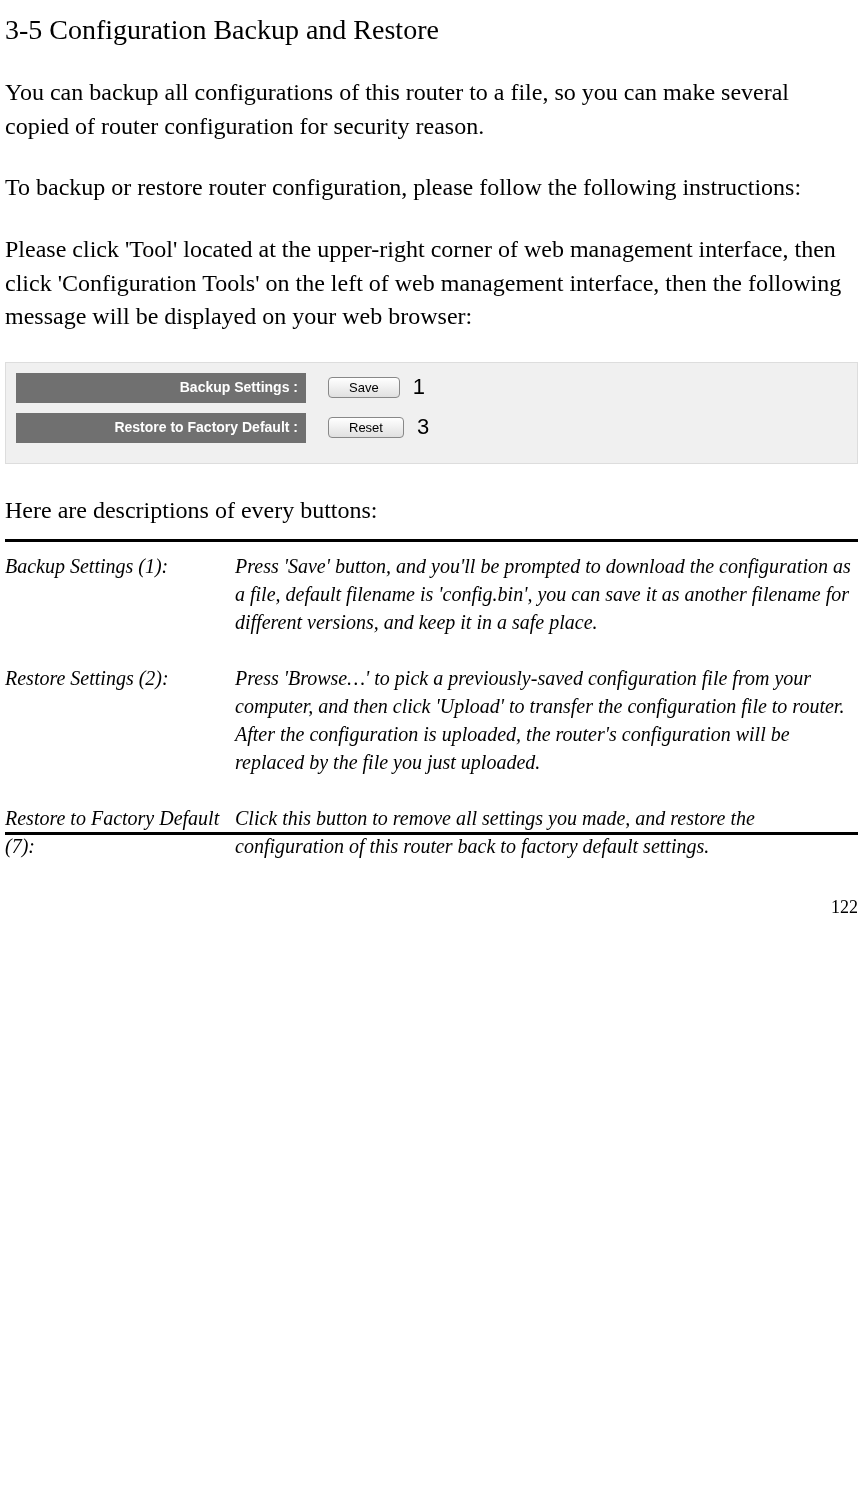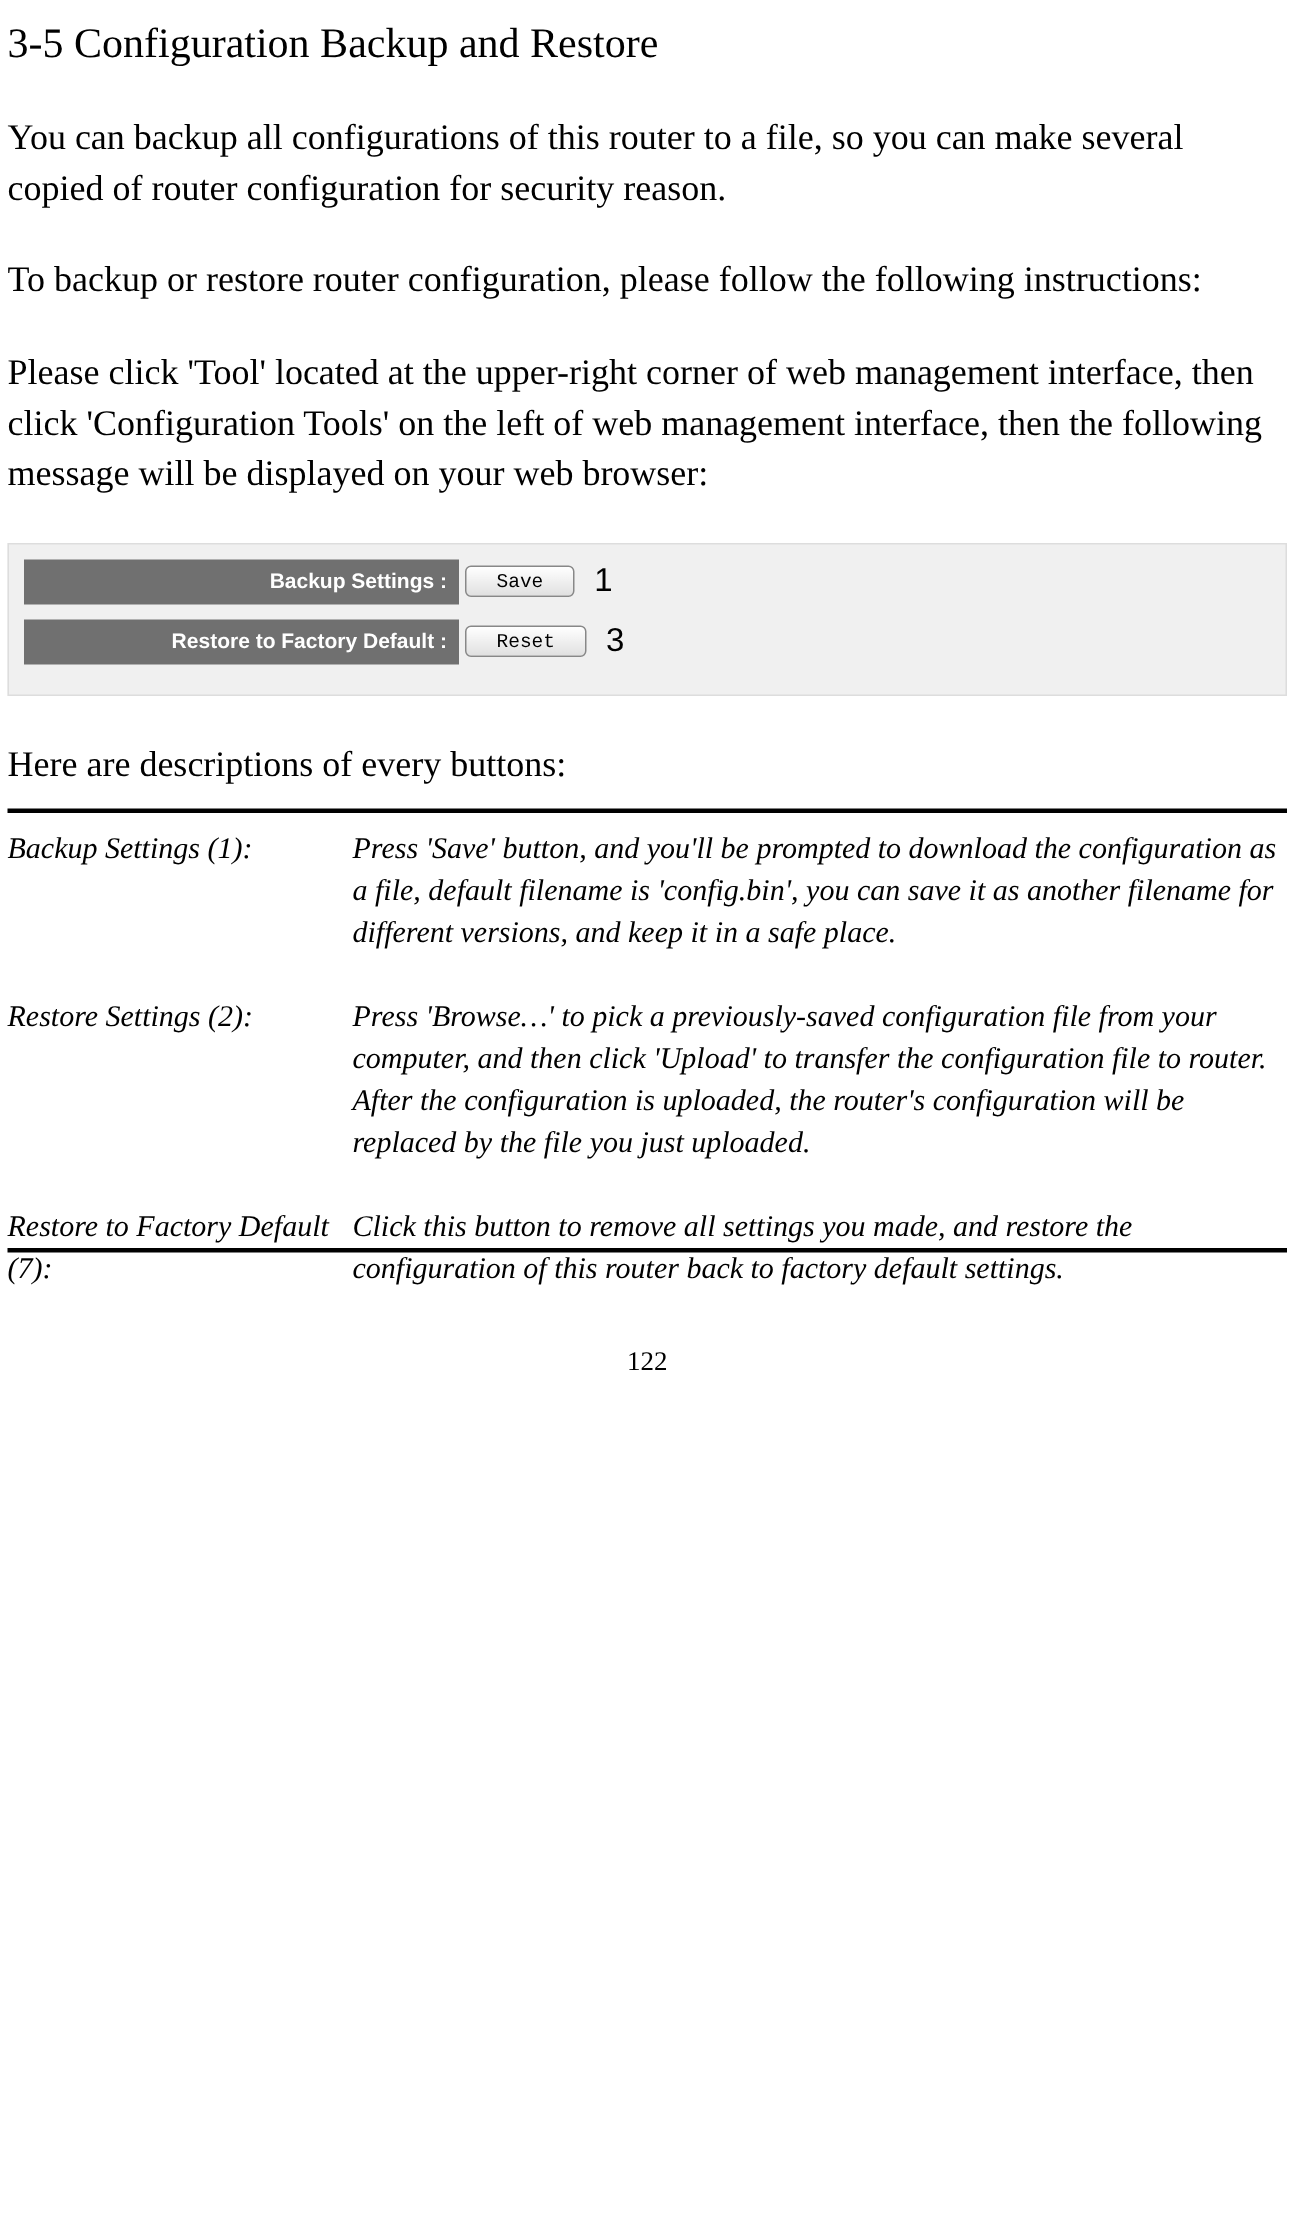--- a/index.html
+++ b/index.html
@@ -29,20 +29,21 @@
       border: 1px solid #ddd;
       padding: 10px 10px 20px 10px;
       margin-bottom: 30px;
     }
     
     .settings-row {
       display: flex;
       align-items: flex-end;
       margin-bottom: 10px;
       height: 30px;
+      gap: 18px;
     }
     
     .settings-label {
       background: #707070;
       color: white;
       font-weight: bold;
       font-size: 14px;
       font-family: Arial, sans-serif;
       text-align: right;
       padding: 6px 8px 6px 8px;
@@ -58,21 +59,21 @@
       display: flex;
       align-items: center;
       gap: 5px;
       padding-left: 4px;
     }
     
     .ui-button {
       background: linear-gradient(to bottom, #ffffff, #e0e0e0);
       border: 1px solid #888;
       border-radius: 4px;
-      font-family: Liberation Mono, monospace;
+      font-family: Liberation Sans, sans-serif;
       font-size: 13px;
       padding: 2px 20px;
       cursor: pointer;
     }
     
     .browse-button {
       background: linear-gradient(to bottom, #f8f8f8, #e0e0e0);
       border: 1px solid #888;
       border-radius: 2px;
       font-family: Arial, sans-serif;
@@ -135,21 +136,21 @@
       font-style: italic;
       vertical-align: top;
       padding-bottom: 28px;
     }
     
     .desc-value-last {
       padding-bottom: 0;
     }
     
     .page-number {
-      text-align: center;
+      text-align: right;
       font-size: 18px;
       margin-top: 60px;
     }
   </style>
 </head>
 <body>
 
 <div class="section-title">3-5 Configuration Backup and Restore</div>
 
 <div class="body-text">You can backup all configurations of this router to a file, so you can make several copied of router configuration for security reason.</div>

